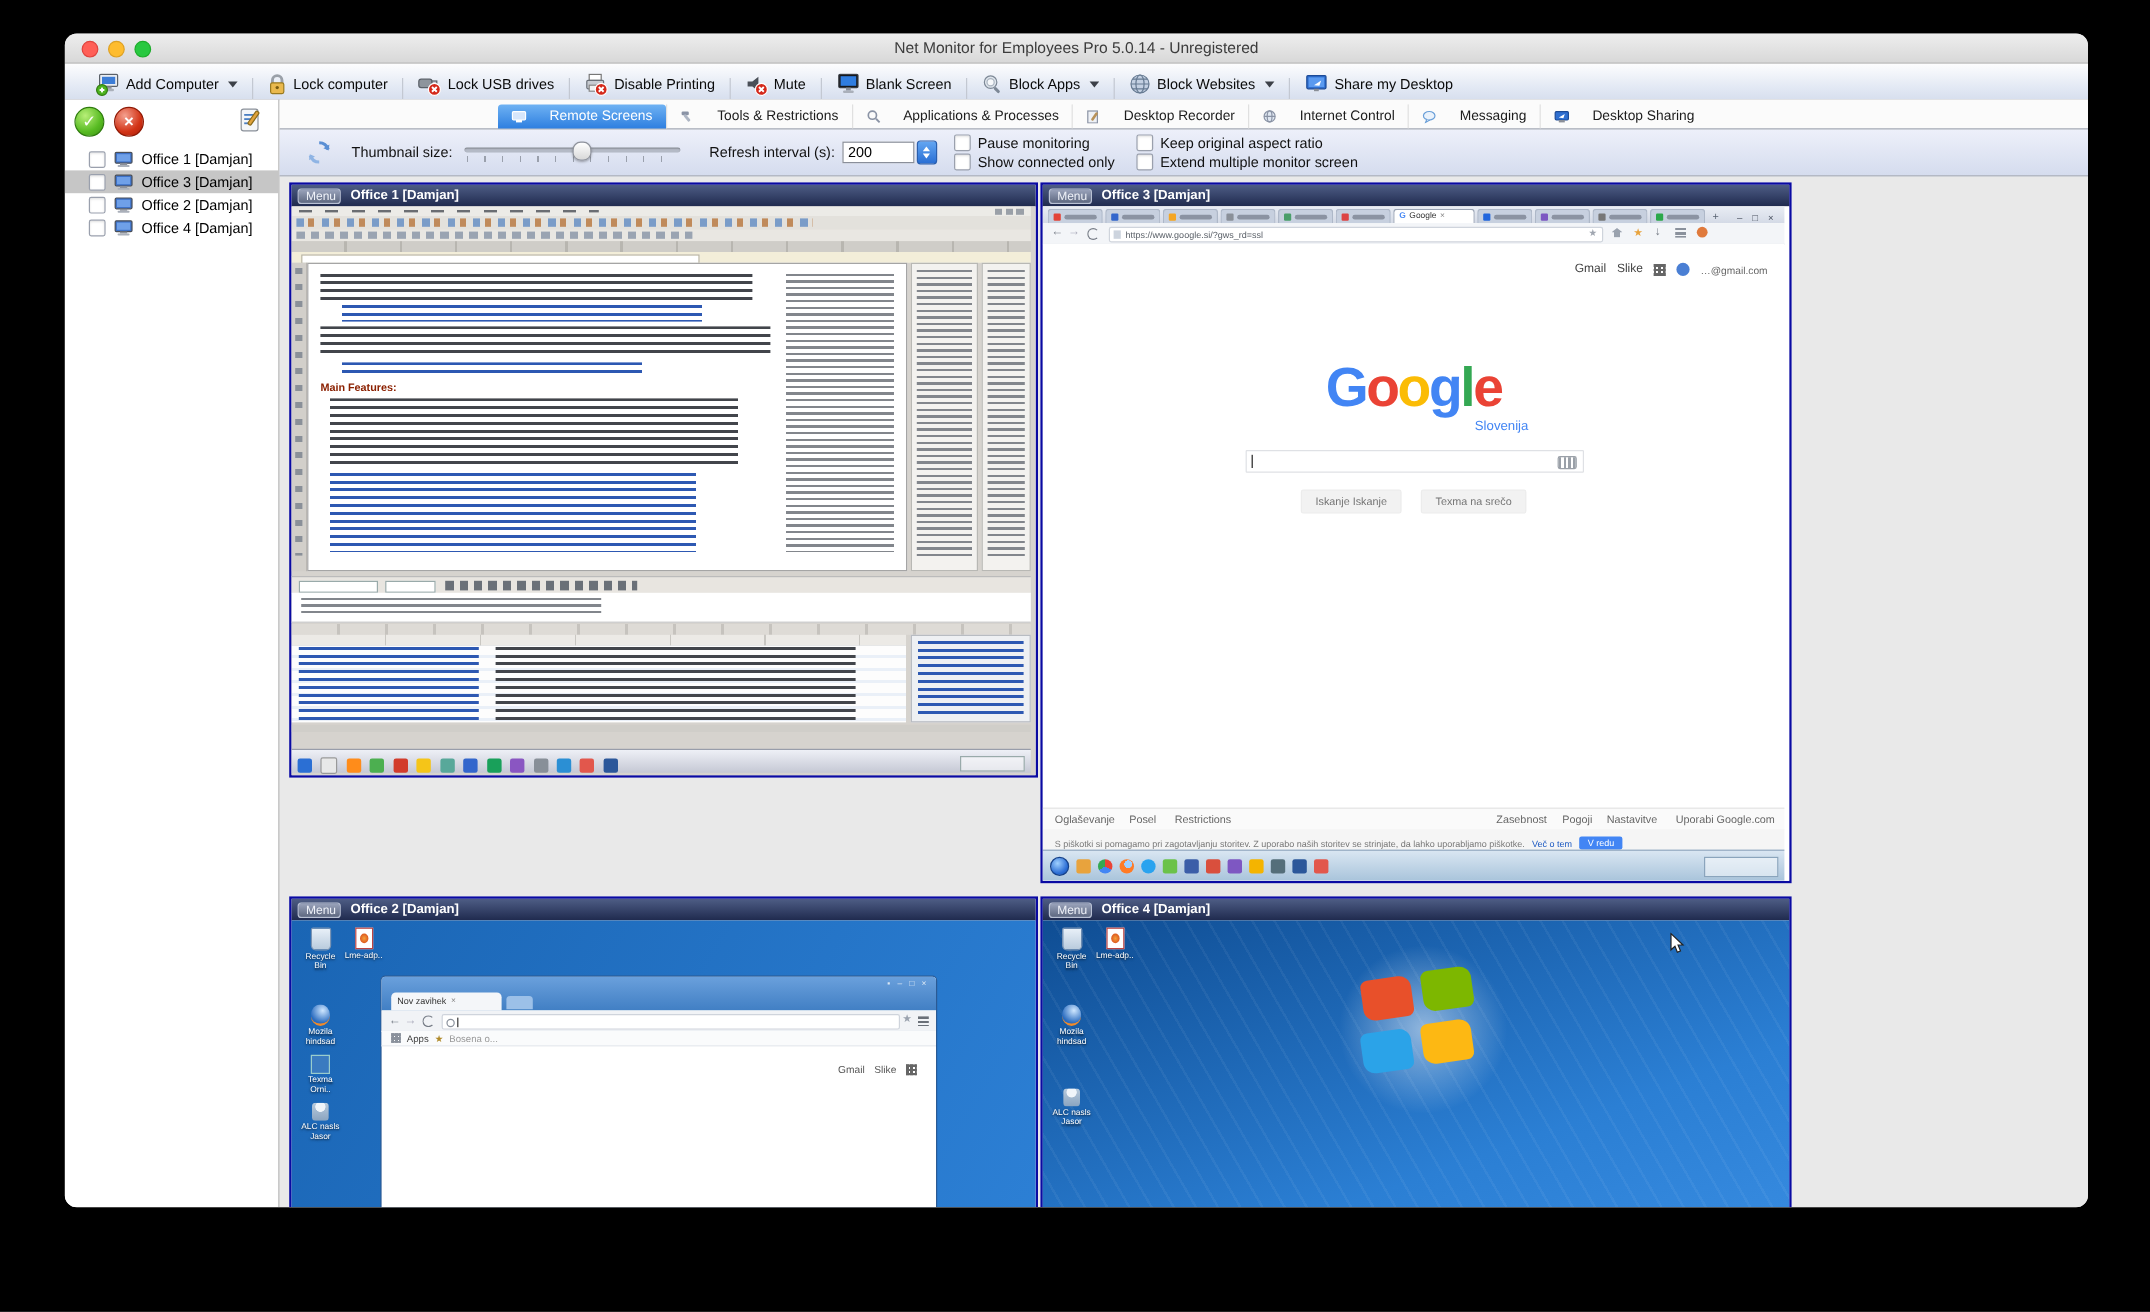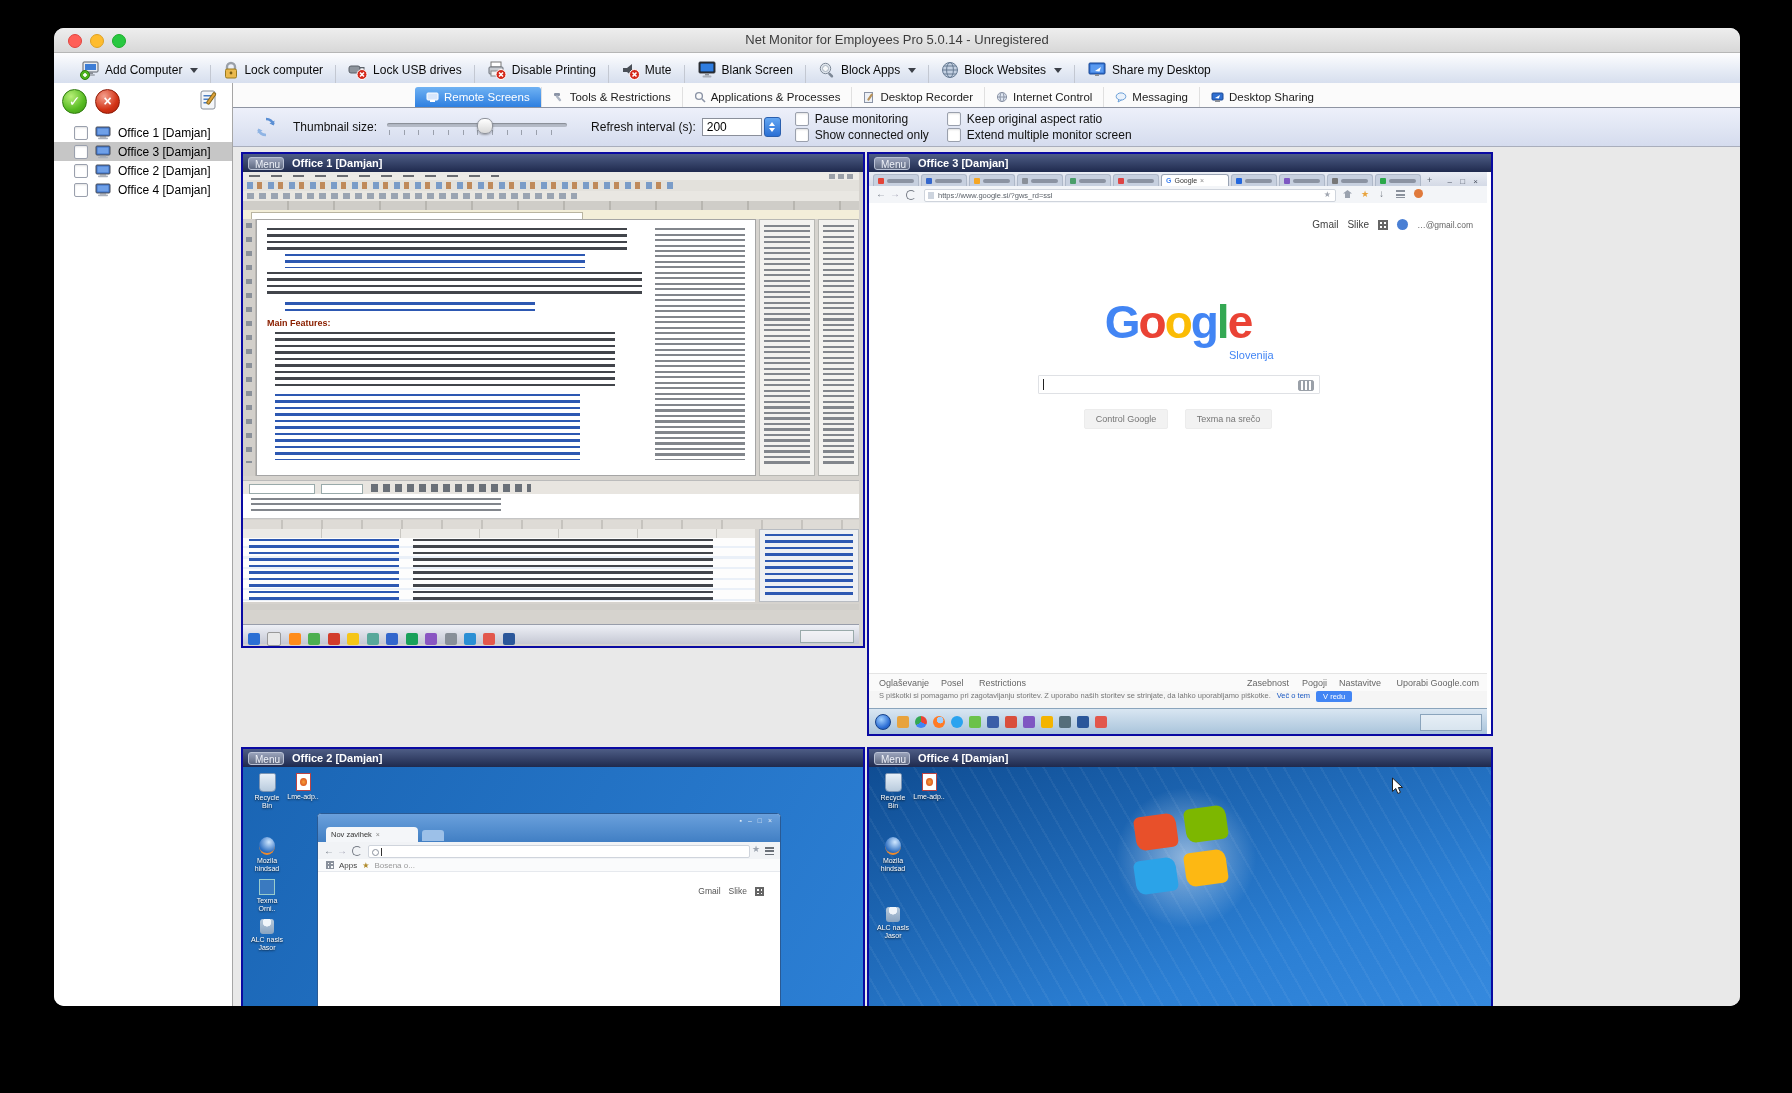--- a/index.html
+++ b/index.html
@@ -30,21 +30,21 @@
   .acc{left:8px;background:radial-gradient(circle at 35% 28%,#b8ef78,#57bb22 60%,#3e9114);border:1px solid #2f7c0e;}
   .rej{left:41px;background:radial-gradient(circle at 35% 28%,#f4a08e,#d23316 60%,#a91e08);border:1px solid #8f1a06;}
   .edit-ic{position:absolute;right:12px;top:6px;}
   .rows{position:absolute;top:40px;left:0;right:0;}
   .crow{display:flex;align-items:center;height:19px;padding-left:20px;gap:7px;font-size:12px;color:#000;}
   .crow.sel{background:#c6c6c6;}
   .cb{width:12px;height:12px;background:#fff;border:1px solid #9aa0ad;border-radius:2px;box-shadow:inset 0 1px 2px rgba(0,0,0,.12);flex:none;}
   
   .content{position:relative;flex:1;background:#e9e9e9;}
   .tabbar{height:24px;background:#fbfbfb;display:flex;align-items:flex-end;padding-left:182px;border-bottom:1px solid #8e94a2;}
-  .tab{display:flex;align-items:center;gap:5px;height:20px;padding:0 11px;font-size:11.5px;color:#1c1c1c;
+  .tab{display:flex;align-items:center;gap:19px;height:20px;padding:0 11px;font-size:11.5px;color:#1c1c1c;
     border-left:1px solid #e0e0e0;cursor:default;white-space:nowrap;text-align:right;}
   .tab.active{background:linear-gradient(#6fb2f3,#2e7fe0);color:#fff;border-radius:3px 3px 0 0;border-left:none;}
   .controls{height:38px;background:linear-gradient(#edf0fa,#d5dcee);border-bottom:1px solid #a9aebc;
     display:flex;align-items:center;font-size:12px;color:#111;}
   .slider{position:relative;width:180px;height:18px;margin:0 10px;}
   .strack{position:absolute;left:0;right:0;top:5px;height:4px;background:#b4bac6;border-radius:2px;box-shadow:inset 0 1px 1px rgba(0,0,0,.25);}
   .sticks{position:absolute;left:2px;right:2px;top:12px;height:5px;
     background:repeating-linear-gradient(90deg,#9aa0ac 0 1px,transparent 1px 14.7px);}
   .sthumb{position:absolute;left:50%;top:0;width:14px;height:14px;background:linear-gradient(#fff,#d8d8d8);
     border:1px solid #8f939c;border-radius:7px;box-shadow:0 1px 2px rgba(0,0,0,.3);}
@@ -514,34 +514,34 @@
               </div>
               <div class="glogo abs" style="left:0;width:618px;top:92px;text-align:center">
                 <span style="color:#4285F4">G</span><span style="color:#EA4335">o</span><span style="color:#FBBC05">o</span><span style="color:#4285F4">g</span><span style="color:#34A853">l</span><span style="color:#EA4335">e</span>
               </div>
               <div class="abs" style="left:360px;top:146px;font-size:11px;color:#4285F4">Slovenija</div>
               <div class="abs" style="left:169px;top:172px;width:280px;height:17px;border:1px solid #dfe1e5;border-radius:1px;background:#fff">
                 <span class="abs" style="left:4px;top:3px;width:1px;height:11px;background:#222"></span>
                 <span class="abs" style="right:5px;top:4px;width:14px;height:9px;border:1px solid #9aa0a8;border-radius:2px;background:repeating-linear-gradient(90deg,#9aa0a8 0 2px,transparent 2px 4px)"></span>
               </div>
               <div class="abs" style="left:0;width:618px;top:205px;text-align:center">
-                <button class="gbtn">Control Google</button>
+                <button class="gbtn">Iskanje Iskanje</button>
                 <button class="gbtn" style="margin-left:12px">Texma na srečo</button>
               </div>
 
               <div class="abs" style="left:0;top:470px;width:618px;height:18px;background:#fafafa;border-top:1px solid #e4e4e4">
                 <span class="glink abs" style="left:10px;top:4px">Oglaševanje</span>
                 <span class="glink abs" style="left:72px;top:4px">Posel</span>
                 <span class="glink abs" style="left:110px;top:4px">Restrictions</span>
                 <span class="glink abs" style="right:198px;top:4px">Zasebnost</span>
                 <span class="glink abs" style="right:160px;top:4px">Pogoji</span>
                 <span class="glink abs" style="right:106px;top:4px">Nastavitve</span>
                 <span class="glink abs" style="right:8px;top:4px">Uporabi Google.com</span>
               </div>
-              <div class="abs" style="left:0;top:488px;width:618px;height:17px;background:#f5f5f5;display:flex;align-items:flex-start;gap:6px;padding-left:10px;box-sizing:border-box">
+              <div class="abs" style="left:0;top:488px;width:618px;height:17px;background:#f5f5f5;display:flex;align-items:flex-end;gap:6px;padding-left:10px;box-sizing:border-box">
                 <span style="font-size:7.5px;color:#777;max-width:420px;white-space:nowrap;overflow:hidden">S piškotki si pomagamo pri zagotavljanju storitev. Z uporabo naših storitev se strinjate, da lahko uporabljamo piškotke.</span>
                 <span style="font-size:7.5px;color:#1a58c2">Več o tem</span>
                 <span style="font-size:7.5px;color:#fff;background:#4285f4;border-radius:2px;padding:1px 7px">V redu</span>
               </div>
             </div>
 
             <div class="abs" style="left:0;top:536px;width:618px;height:26px;background:linear-gradient(#d9e6f2,#a9c4db);border-top:1px solid #8aa4bc;display:flex;align-items:center;gap:6px;padding-left:6px;box-sizing:border-box">
               <span style="width:14px;height:14px;border-radius:50%;background:radial-gradient(circle at 38% 32%,#9fd0ff,#2a6cd4 65%,#1a4fa0);border:1px solid #15418a"></span>
               <span class="ic" style="background:#e8a33d;margin:0"></span>
               <span class="ic" style="border-radius:50%;background:conic-gradient(#ea4335 0 33%,#4285f4 33% 66%,#34a853 66% 100%);margin:0"></span>

